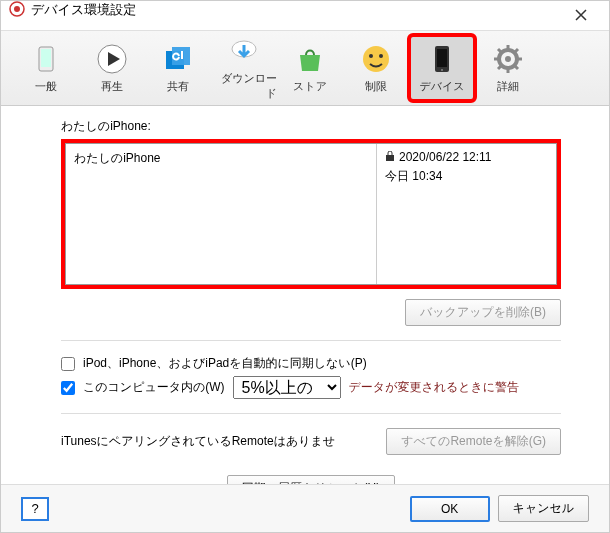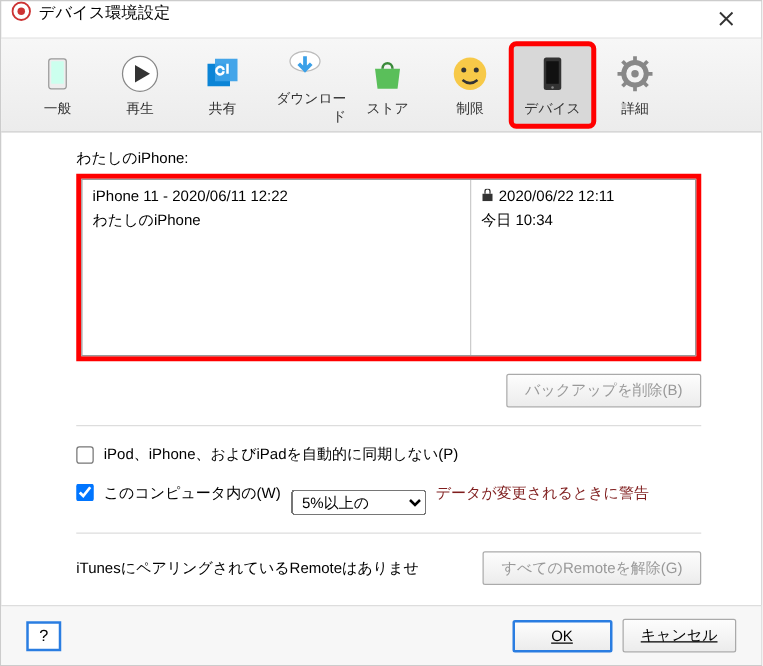--- a/index.html
+++ b/index.html
@@ -27,30 +27,30 @@
 .lock-icon { display: inline-block; width: 10px; margin-right: 4px; }
 
 .btn-row { display: flex; justify-content: flex-end; margin-top: 10px; }
 .btn { border: 1px solid #aaa; background: linear-gradient(#fdfdfd,#ececec); padding: 4px 14px; font-size: 12px; cursor: pointer; border-radius: 2px; }
 .btn:disabled { color: #999; cursor: default; }
 
 .separator { border: none; border-top: 1px solid #ddd; margin: 14px 0; }
 
 .check-row { display: flex; align-items: center; gap: 8px; margin: 4px 0; font-size: 12px; }
 .check-row input[type=checkbox] { width: 14px; height: 14px; }
-select.pct { font-size: 12px; padding: 1px 4px; width: 108px; margin-top: 16px; }
+select.pct { font-size: 16px; padding: 1px 4px; width: 108px; }
 .muted { color: #7f1d1d; }
 
 .remote-row { display: flex; align-items: center; justify-content: space-between; margin-top: 14px; }
 .reset-row { display: flex; justify-content: center; margin-top: 20px; margin-bottom: 10px; }
 
 .footer { position: absolute; bottom: 0; left: 0; right: 0; padding: 10px 20px; display: flex; align-items: center; border-top: 1px solid #ddd; background: #f7f7f7; }
 .help-btn { width: 28px; height: 24px; border: 2px solid #2a7de1; background: #fff; display: flex; align-items: center; justify-content: center; font-size: 13px; cursor: pointer; }
 .footer-spacer { flex: 1; }
-.footer .btn { min-width: 80px; margin-left: 8px; text-decoration: underline; }
+.footer .btn { min-width: 80px; margin-left: 8px; }
 .btn.primary { border: 2px solid #2a7de1; }
 </style>
 </head>
 <body>
 
 <div class="window">
   <div class="titlebar">
     <span class="title-icon">
       <svg viewBox="0 0 16 16">
           <circle cx="8" cy="8" r="7" fill="#fff" stroke="#c33" stroke-width="1.5"></circle>
@@ -152,21 +152,20 @@
         </span>
       <span class="tab-label">詳細</span>
     </div>
   </div>
 
   <div class="content">
     <div class="section-label">わたしのiPhone:</div>
     <div class="backup-box">
       <div class="backup-inner">
         <div class="backup-col">
-          <div class="backup-item">iPhone 11 - 2020/06/11 12:22</div>
           <div class="backup-item">わたしのiPhone</div>
         </div>
         <div class="backup-col">
           <div class="backup-item">
             <span class="lock-icon">
               <svg width="10" height="10" viewBox="0 0 10 10">
                   <rect x="1" y="4" width="8" height="6" fill="#333"></rect>
                   <path d="M3 4 V2 a2 2 0 0 1 4 0 V4" stroke="#333" fill="none"></path>
                 </svg>
             </span><span>2020/06/22 12:11</span>

